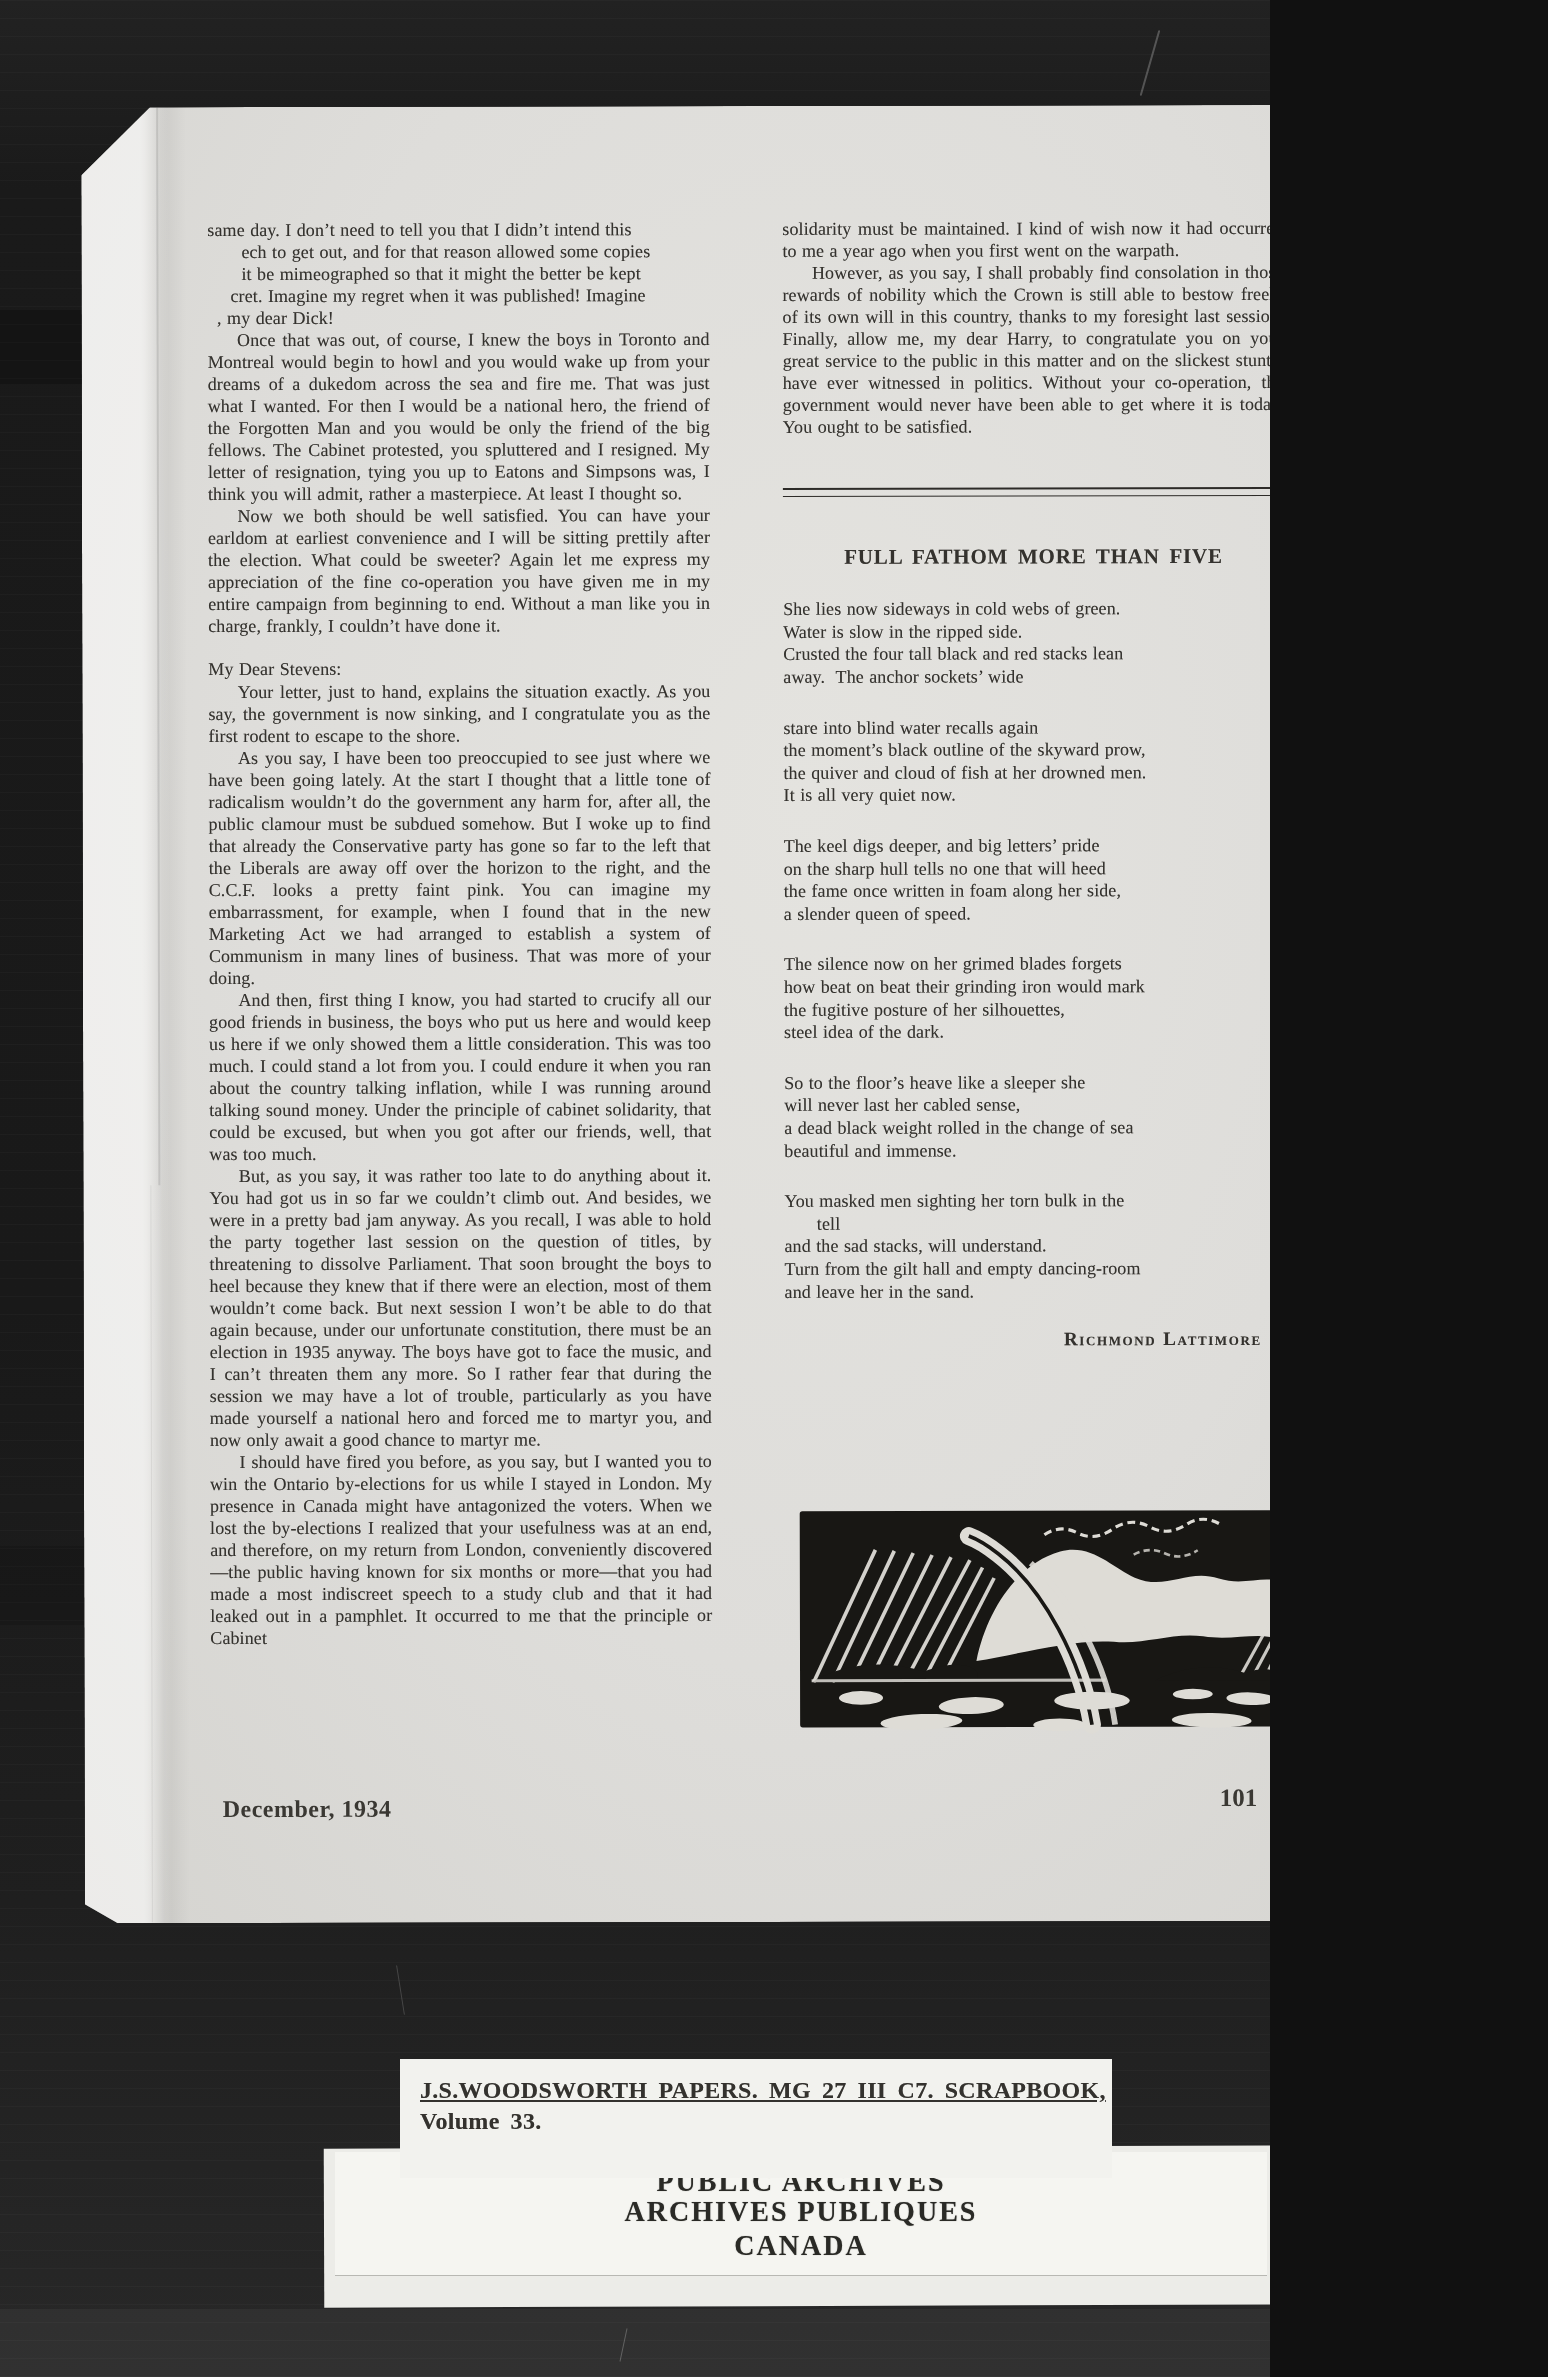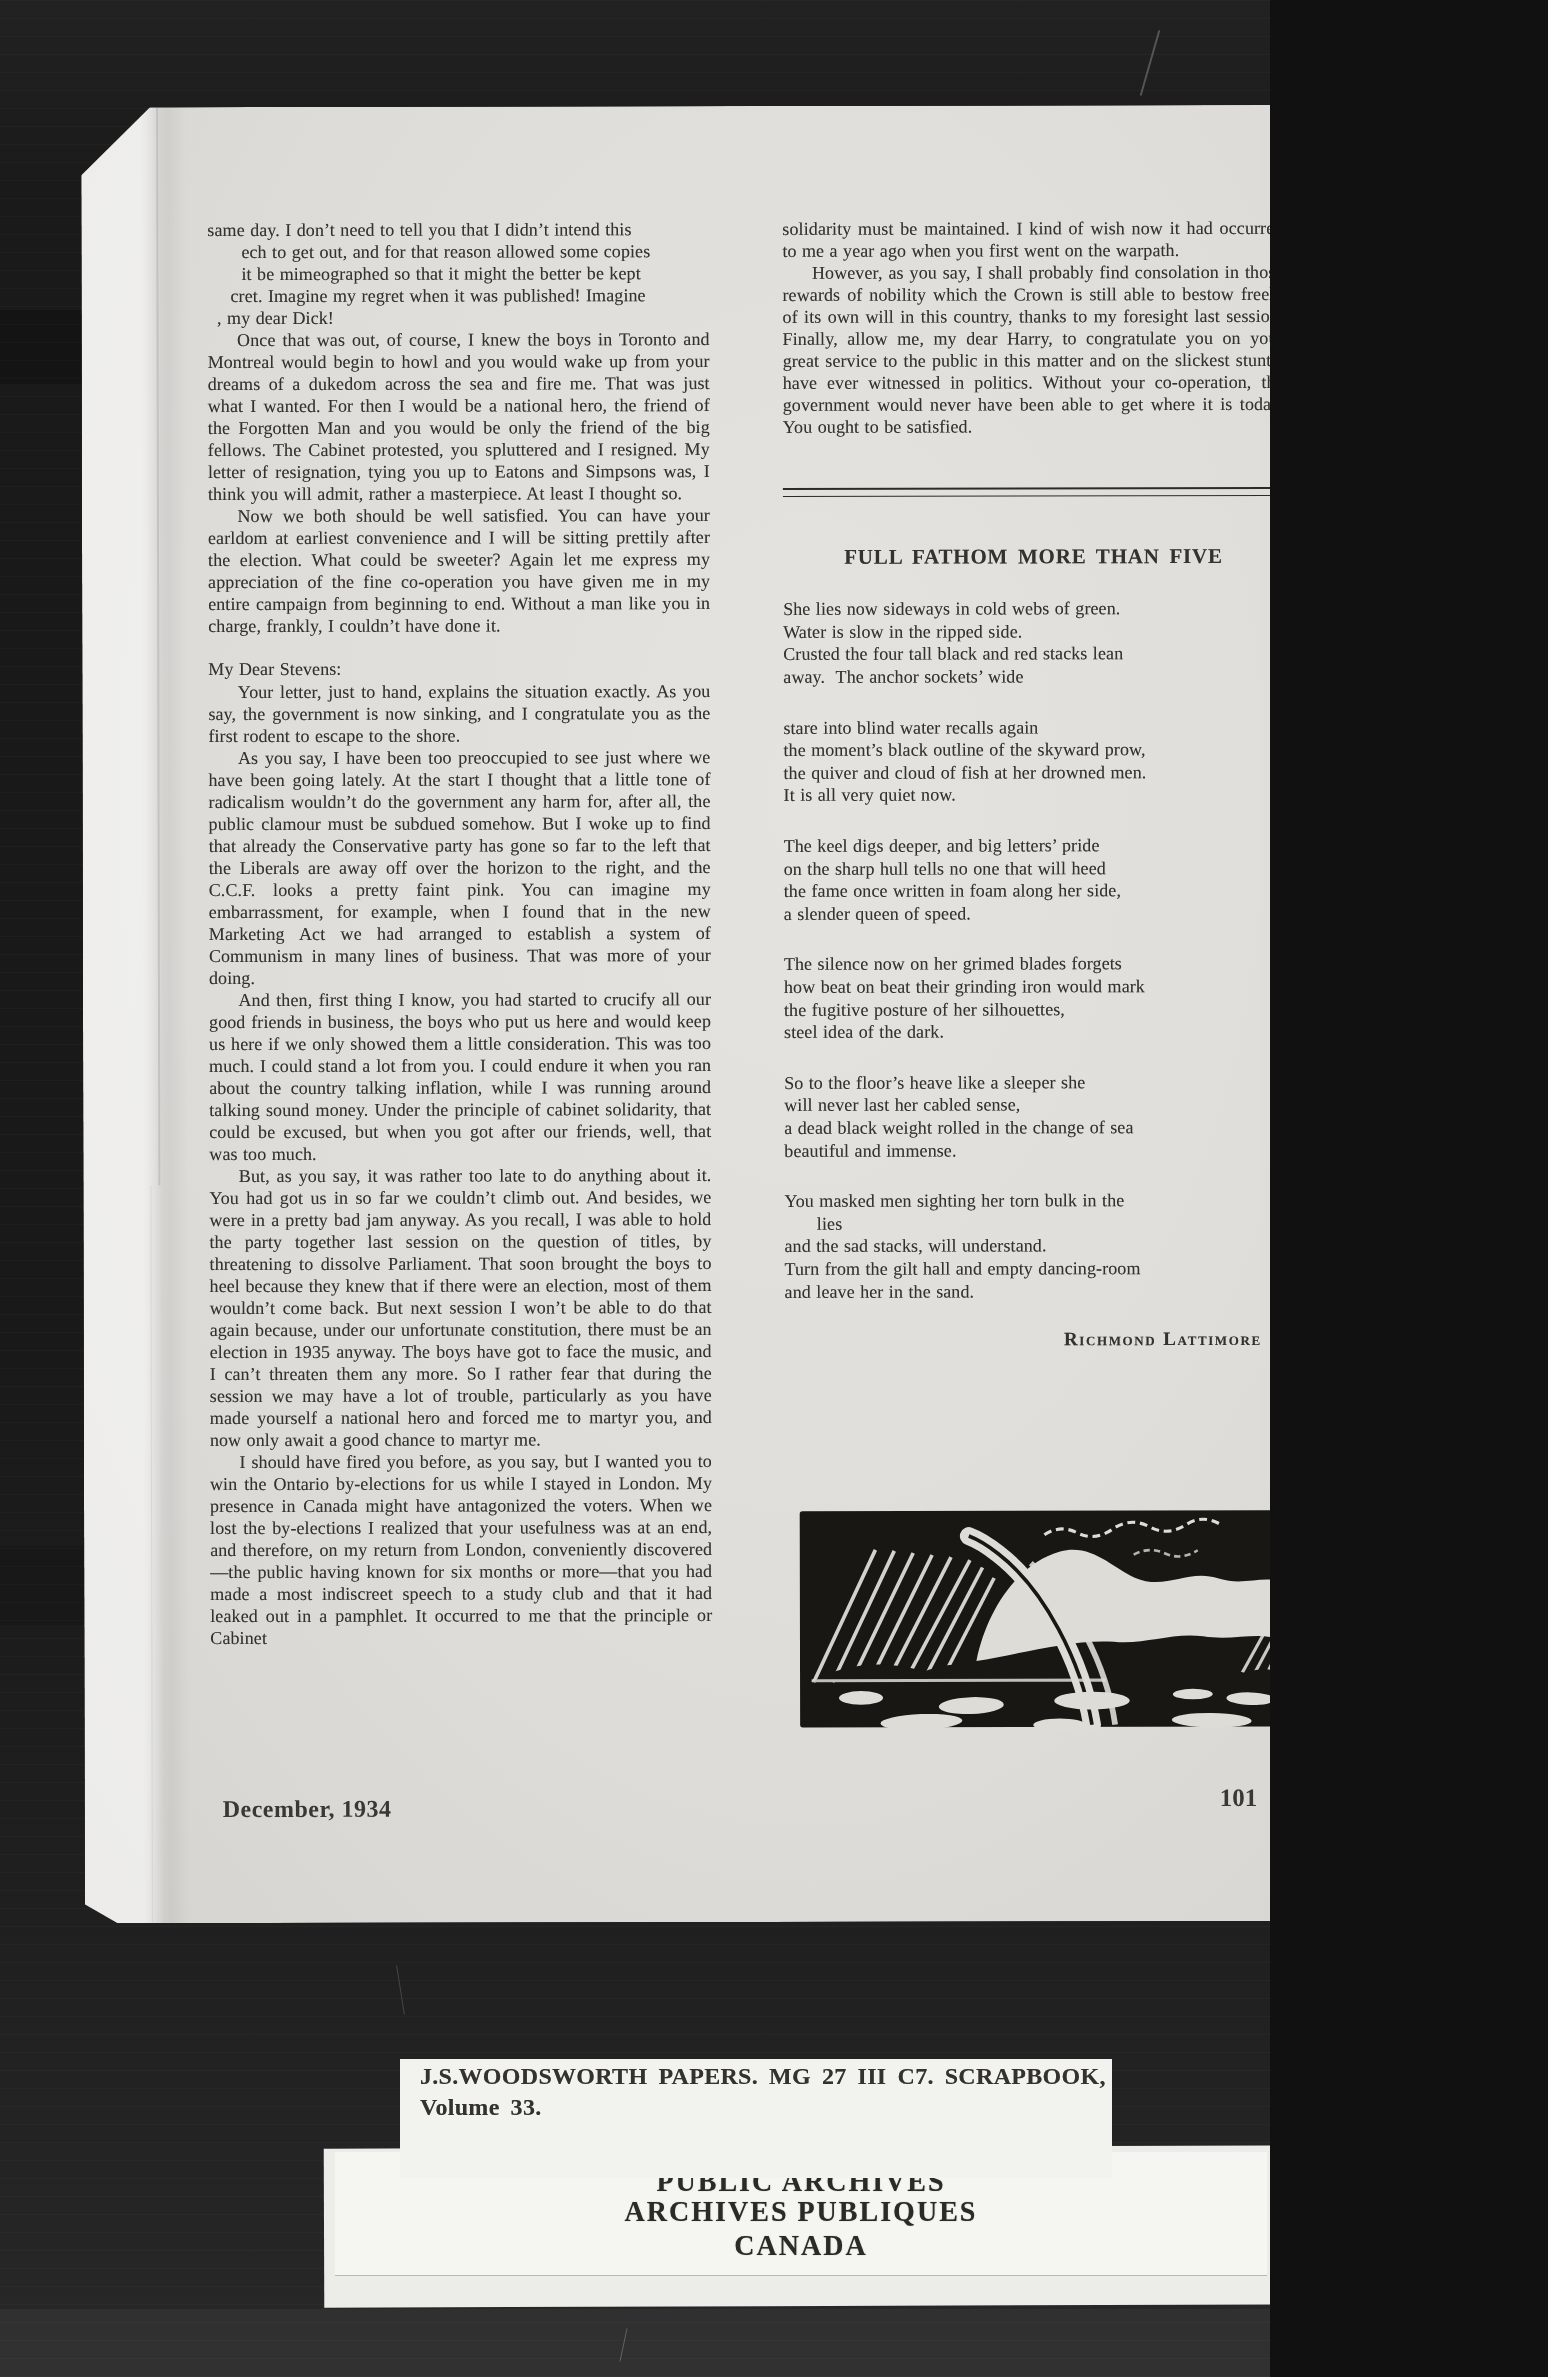--- a/index.html
+++ b/index.html
@@ -70,21 +70,21 @@
   .label-stamp{position:absolute;left:335px;top:2152px;width:932px;height:123px;
     background:#f5f5f1;border-bottom:1.6px solid rgba(110,110,104,.45);
     text-align:center;color:#2a2a26;}
   .stamp-line{font-weight:bold;font-size:29.5px;line-height:30.5px;letter-spacing:2.1px;
     transform:scaleX(.95);text-shadow:0 0 1.1px rgba(60,60,55,.5);}
   .stamp-line-1{margin-top:13.7px;} .stamp-line-3{margin-top:3.2px;}
   .label-typed{position:absolute;left:400px;top:2059px;width:712px;height:119px;
     background:#f2f2ee;color:#34322e;}
   .typed-line{font-weight:bold;font-size:24px;line-height:30.5px;letter-spacing:0.3px;
     word-spacing:4.7px;padding-left:20px;text-shadow:0 0 0.5px rgba(52,50,46,.45);}
-  .typed-line-1{padding-top:2px;}
+  .typed-line-1{padding-top:16px;text-decoration:underline;}
 </style>
 </head>
 <body>
 
 <div class="stage">
 
   <div class="film-texture"></div>
   <div class="film-band band-a"></div>
   <div class="film-band band-b"></div>
   <div class="film-band band-c"></div>
@@ -148,21 +148,21 @@
             <div class="poem-line">steel idea of the dark.</div>
           </div>
           <div class="stanza">
             <div class="poem-line">So to the floor’s heave like a sleeper she</div>
             <div class="poem-line">will never last her cabled sense,</div>
             <div class="poem-line">a dead black weight rolled in the change of sea</div>
             <div class="poem-line">beautiful and immense.</div>
           </div>
           <div class="stanza">
             <div class="poem-line">You masked men sighting her torn bulk in the</div>
-            <div class="poem-line">      lies</div>
+            <div class="poem-line">      tell</div>
             <div class="poem-line">and the sad stacks, will understand.</div>
             <div class="poem-line">Turn from the gilt hall and empty dancing-room</div>
             <div class="poem-line">and leave her in the sand.</div>
           </div>
         </div>
       <div class="byline">Richmond Lattimore</div>
     </div>
 
     <div class="illustration">
       <svg width="492" height="231" viewBox="0 0 935 440">

